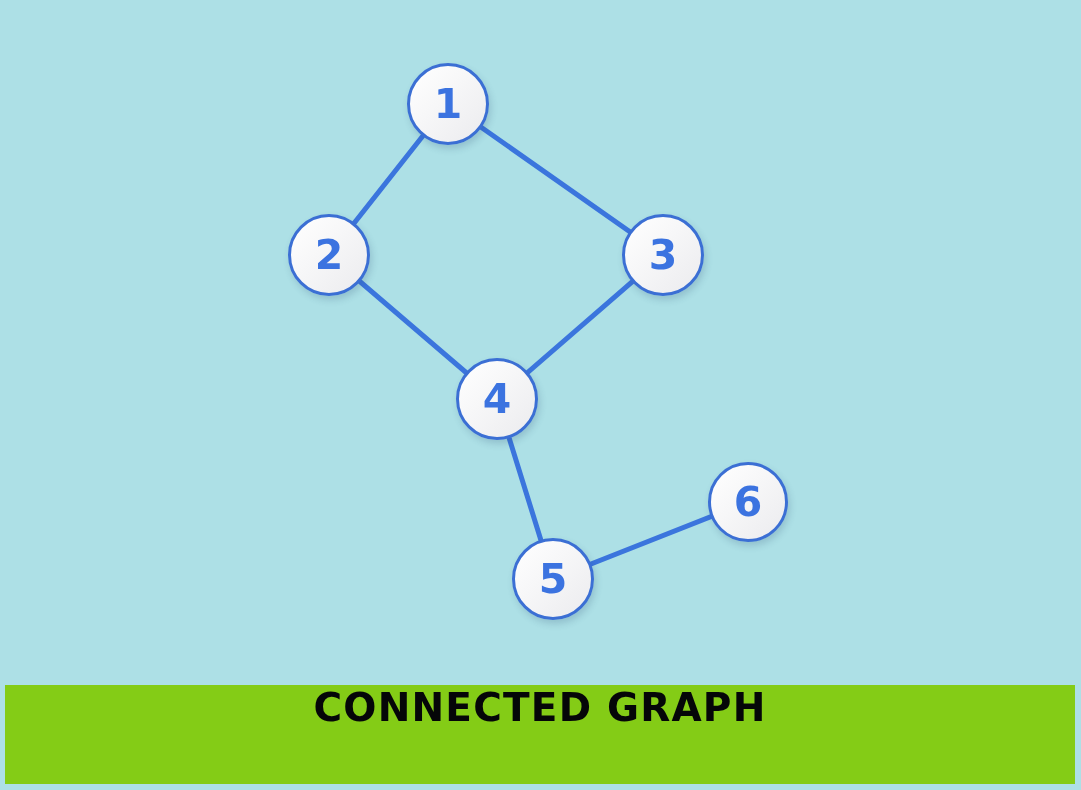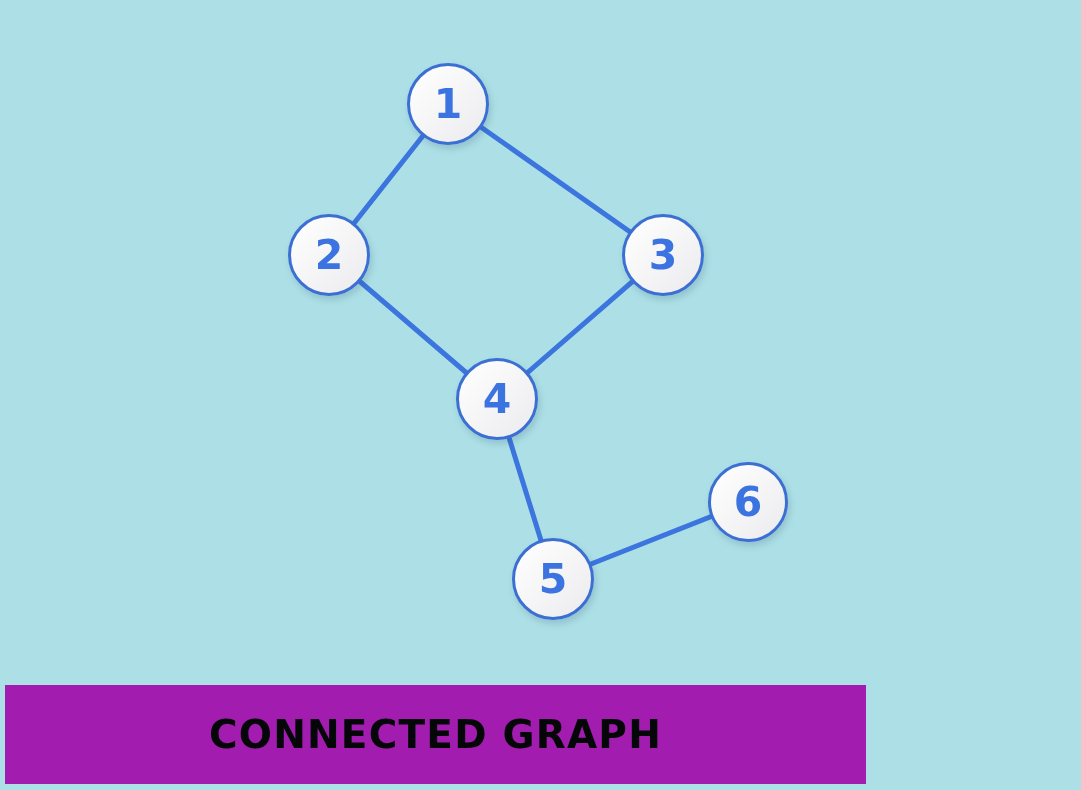--- a/index.html
+++ b/index.html
@@ -51,25 +51,24 @@
     font-size: 41px;
     line-height: 1;
     color: #3b73e0;
     letter-spacing: 0px;
     user-select: none;
   }
   #caption-bar {
     position: absolute;
     left: 5px;
     top: 685px;
-    width: 861px;
+    width: 1070px;
     height: 99px;
-    background: #a21caf;
+    background: #84cc16;
     display: flex;
-    align-items: center;
     justify-content: center;
   }
   #caption-title {
     font-family: "DejaVu Sans", sans-serif;
     font-weight: bold;
     font-size: 39px;
     letter-spacing: 1.2px;
     color: #050608;
     text-transform: uppercase;
     white-space: nowrap;

